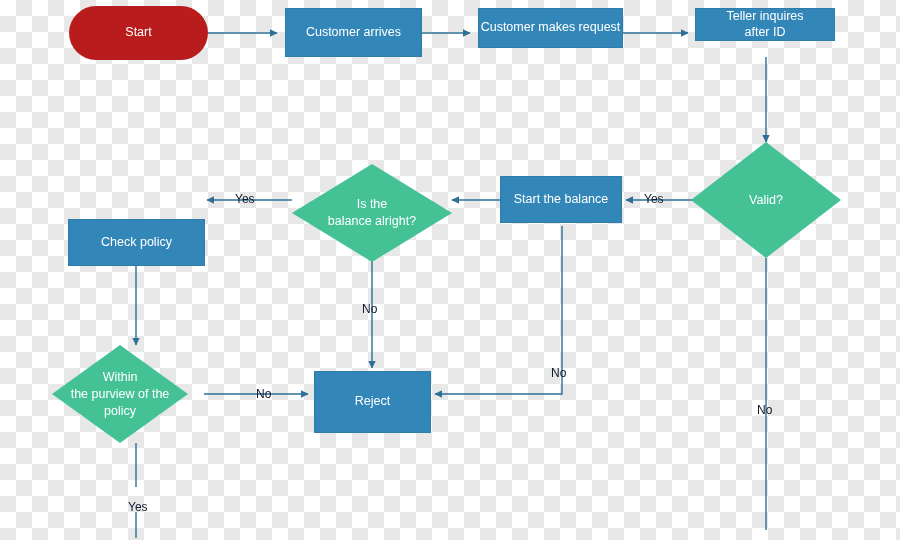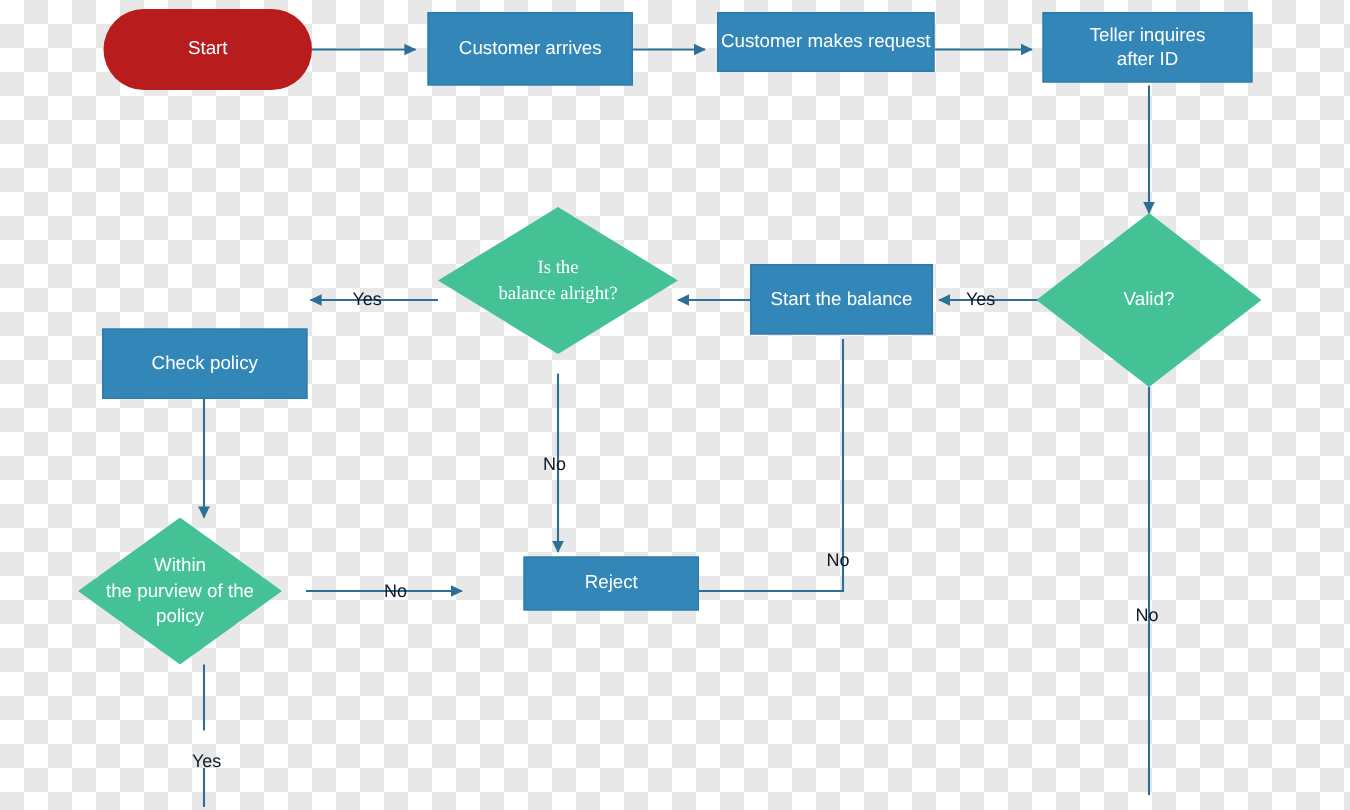--- a/index.html
+++ b/index.html
@@ -129,51 +129,51 @@
   </div>
 
   <div class="node node-process" style="left:285px; top:8px; width:137px; height:49px;">
     <span>Customer arrives</span>
   </div>
 
   <div class="node node-process" style="left:478px; top:8px; width:145px; height:40px; padding:0 0;">
     <span>Customer makes request</span>
   </div>
 
-  <div class="node node-process" style="left:695px; top:8px; width:140px; height:47px; padding:0 20px;">
+  <div class="node node-process" style="left:695px; top:8px; width:140px; height:33px; padding:0 20px;">
     <span>Teller inquires after ID</span>
   </div>
 
   <div class="diamond-wrap" style="left:691px; top:142px; width:150px; height:116px;">
     <div class="diamond-shape"></div>
     <div class="diamond-label">Valid?</div>
   </div>
 
   <div class="node node-process" style="left:500px; top:176px; width:122px; height:47px;">
     <span>Start the balance</span>
   </div>
 
-  <div class="diamond-wrap" style="left:292px; top:138px; width:160px; height:98px;font-family:Liberation Serif, serif;">
+  <div class="diamond-wrap" style="left:292px; top:164px; width:160px; height:98px;">
     <div class="diamond-shape"></div>
     <div class="diamond-label">Is the
 balance  alright?</div>
   </div>
 
   <div class="node node-process" style="left:68px; top:175px; width:137px; height:47px;margin-top:44px;">
     <span>Check policy</span>
   </div>
 
   <div class="diamond-wrap" style="left:52px; top:345px; width:136px; height:98px;">
     <div class="diamond-shape"></div>
     <div class="diamond-label">Within
 the purview  of the
 policy</div>
   </div>
 
-  <div class="node node-process" style="left:314px; top:371px; width:117px; height:36px;margin-left:35px;">
+  <div class="node node-process" style="left:314px; top:371px; width:117px; height:62px;">
     <span>Reject</span>
   </div>
 
   <div class="edge-label" style="left:644px; top:192px;">Yes</div>
 
   <div class="edge-label" style="left:757px; top:403px;">No</div>
 
   <div class="edge-label" style="left:551px; top:366px;">No</div>
 
   <div class="edge-label" style="left:235px; top:192px;">Yes</div>

